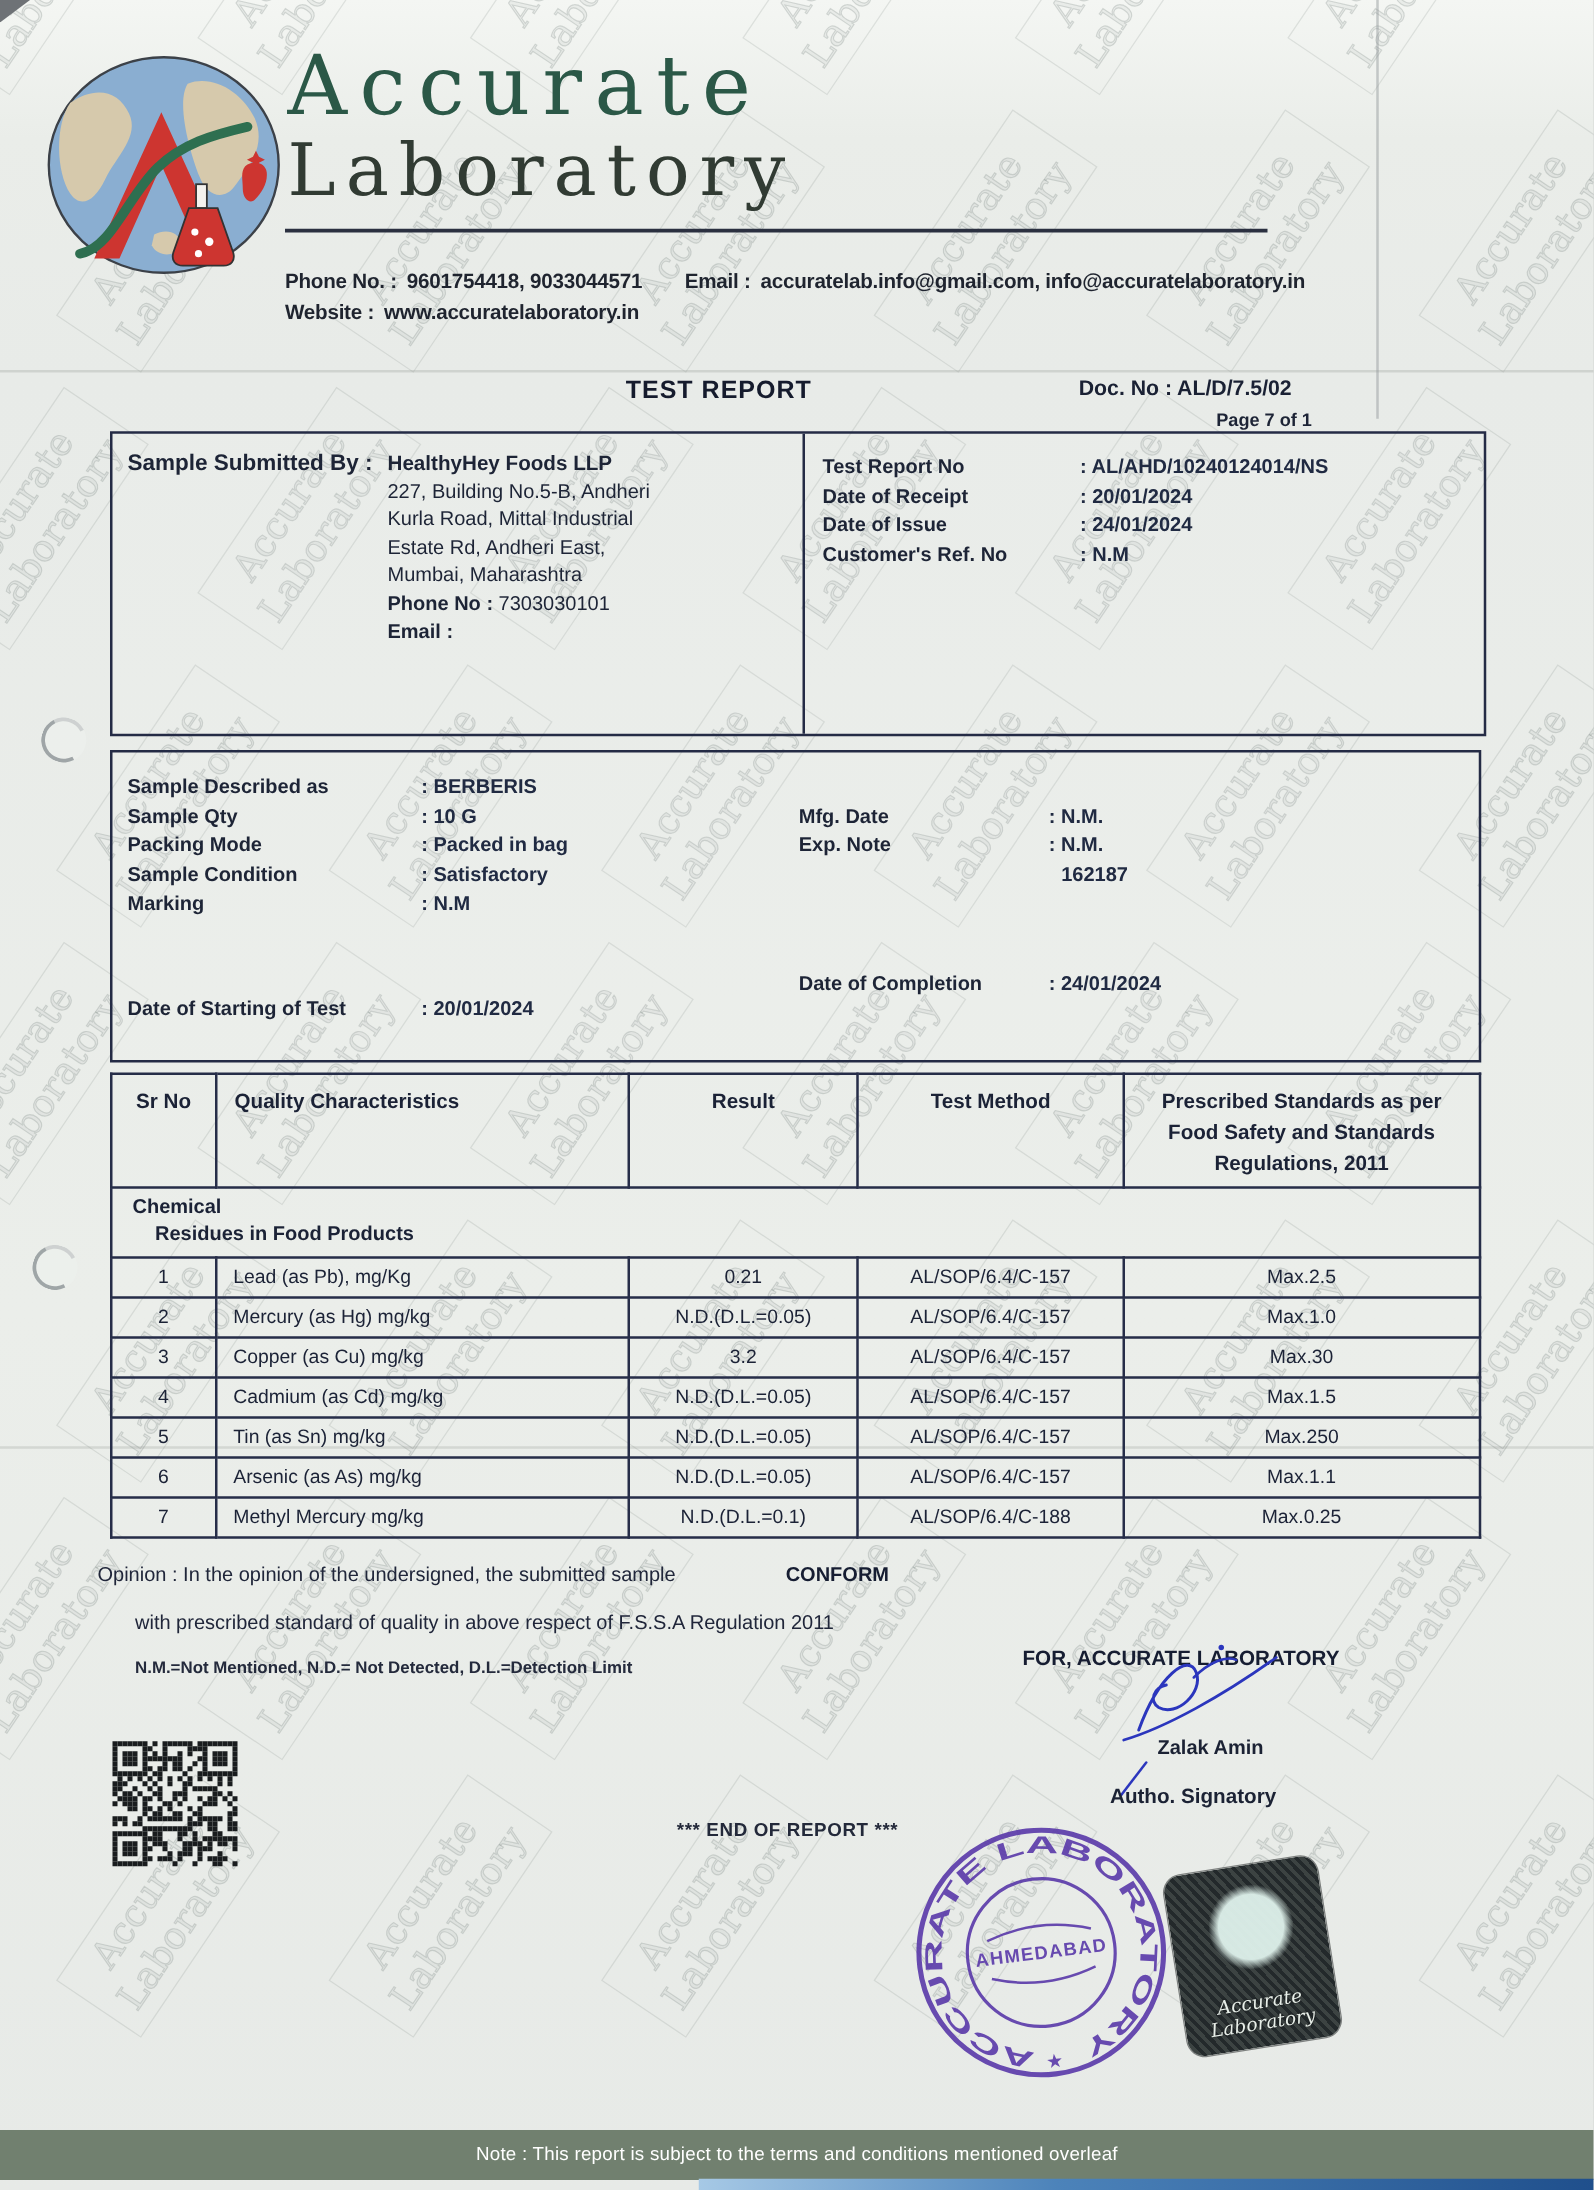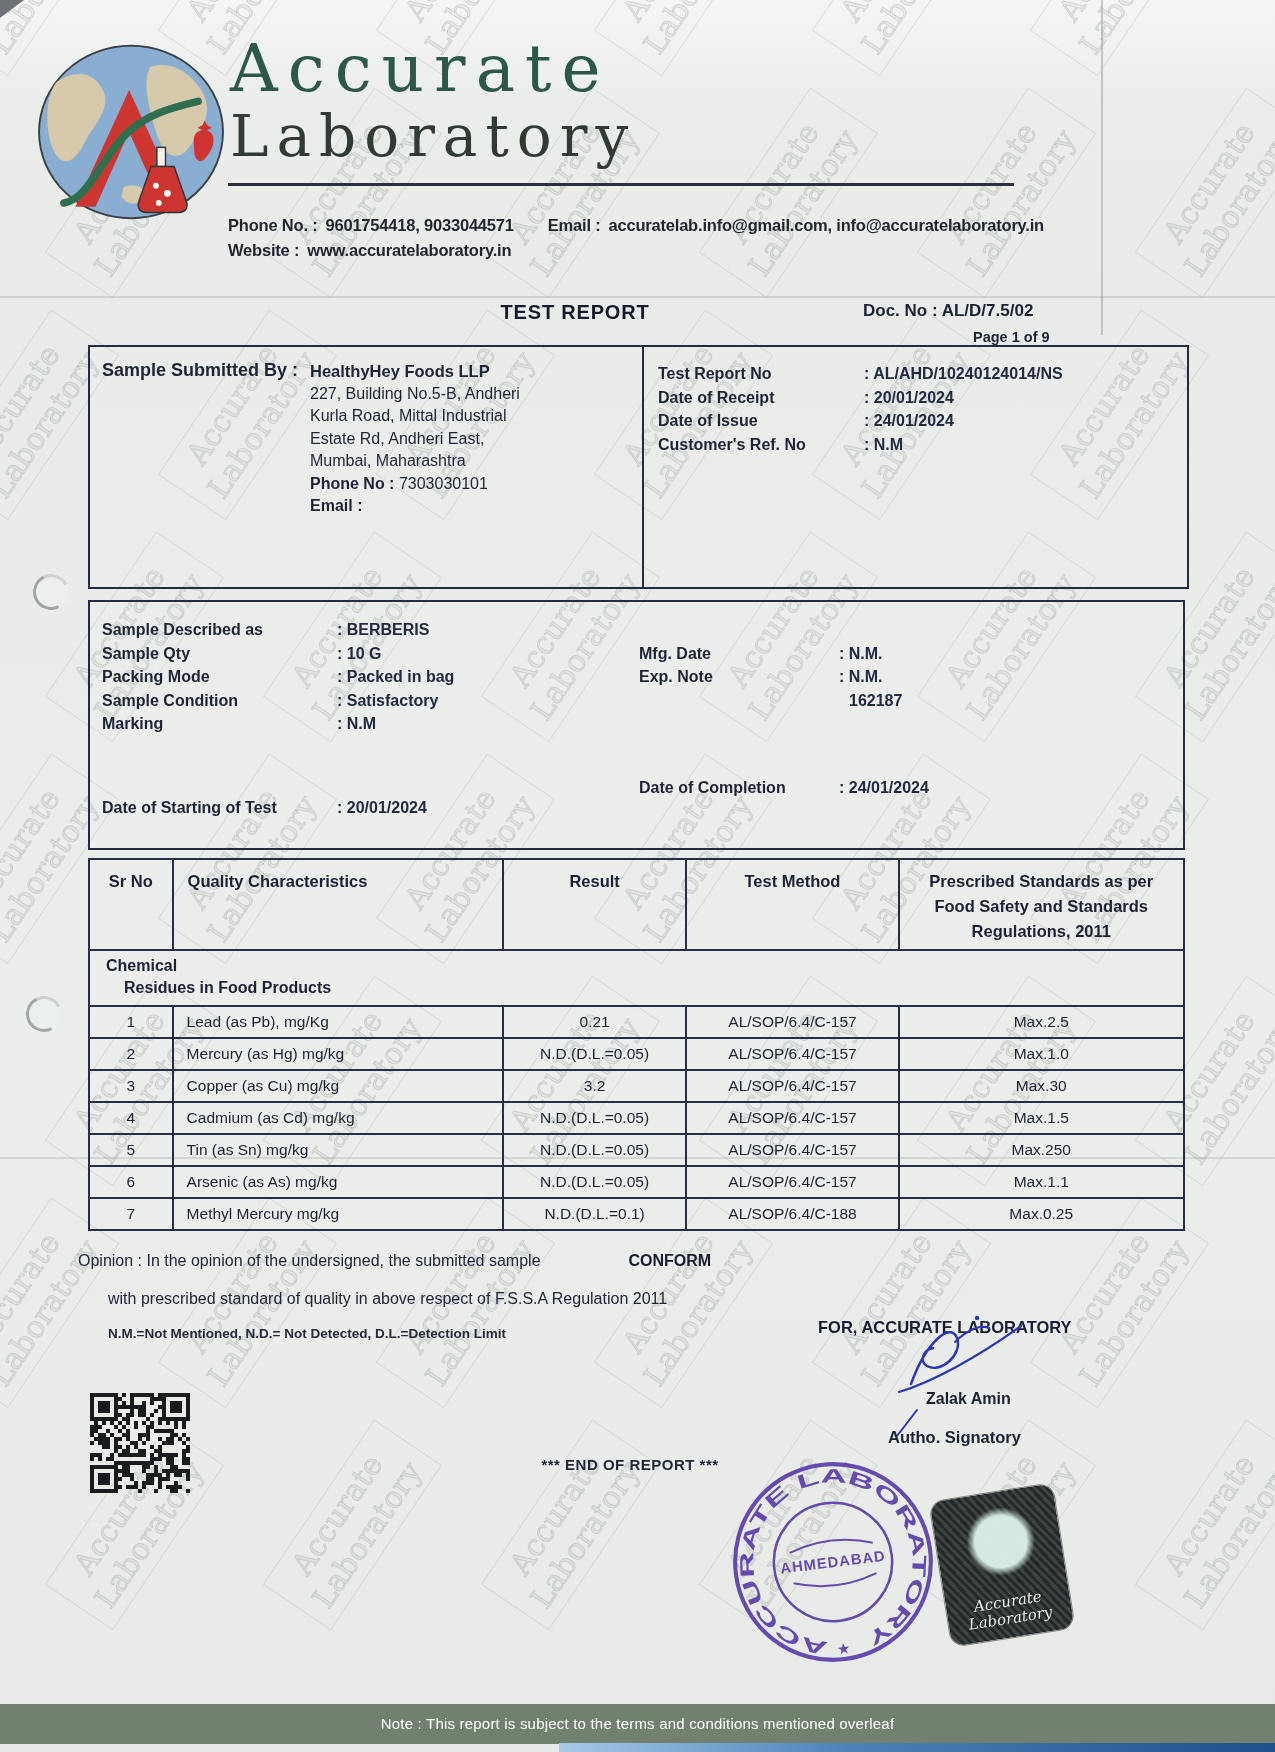--- a/index.html
+++ b/index.html
@@ -343,21 +343,21 @@
       <path d="M177,82 l2.5,5 l5,2.5 l-5,2.5 l-2.5,5 l-2.5,-5 l-5,-2.5 l5,-2.5 Z" fill="#cd3530"></path>
     </svg>
     <div class="brand1">Accurate</div>
     <div class="brand2">Laboratory</div>
     <div class="brand-rule"></div>
     <div class="addr a2"><b>Phone No. :</b><span class="gap2"></span><span>9601754418, 9033044571</span><span class="gap"></span><b>Email :</b><span class="gap2"></span><span>accuratelab.info@gmail.com,  info@accuratelaboratory.in</span></div>
     <div class="addr a3"><b>Website :</b><span class="gap2"></span><span>www.accuratelaboratory.in</span></div>
 
     <div class="rpt-title">TEST REPORT</div>
     <div class="doc-no">Doc. No : AL/D/7.5/02</div>
-    <div class="page-no">Page 1 of 9</div>
+    <div class="page-no">Page 7 of 1</div>
 
     <div class="box box1">
       <div class="b1-left">
         <div class="b1-label">Sample Submitted By :</div>
         <div class="company">
           <div class="cname">HealthyHey Foods LLP</div>
           <div>227, Building No.5-B, Andheri</div>
           <div>Kurla Road, Mittal Industrial</div>
           <div>Estate Rd, Andheri East,</div>
           <div>Mumbai, Maharashtra</div>

